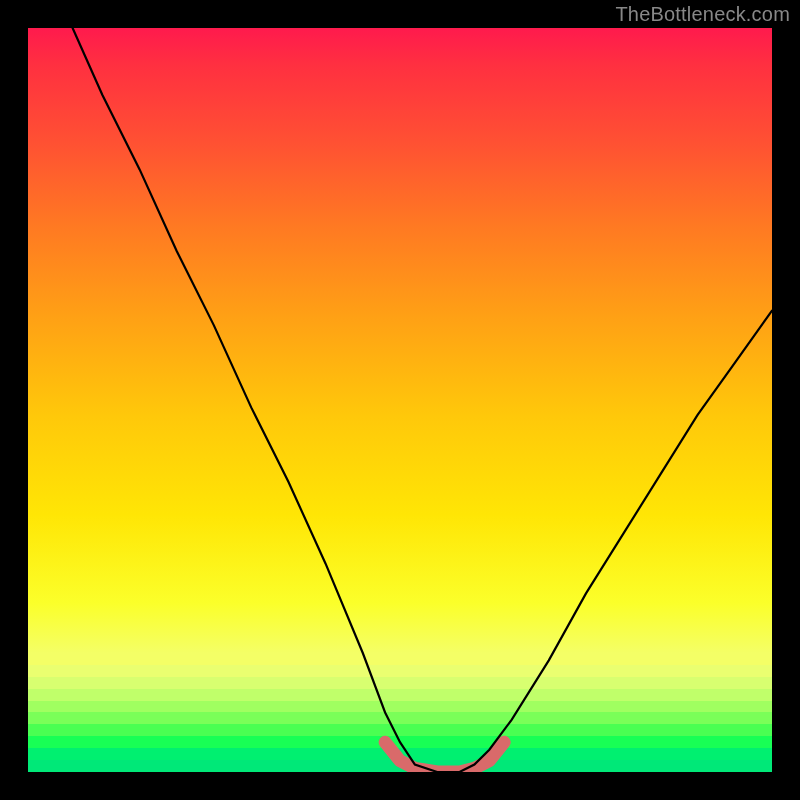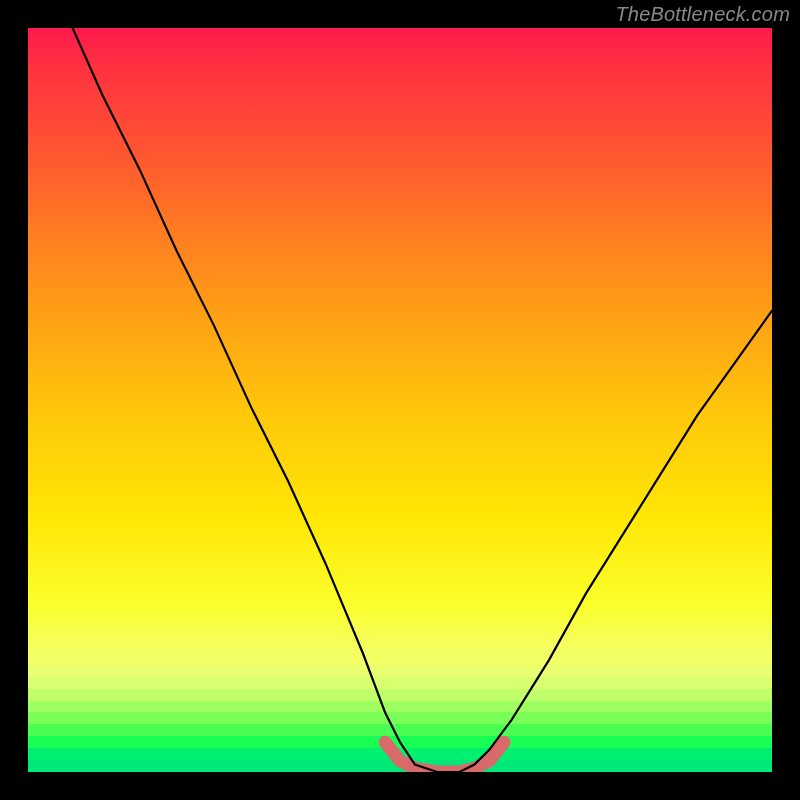--- a/index.html
+++ b/index.html
@@ -63,21 +63,20 @@
   .watermark {
     position: absolute;
     top: 3px;
     right: 10px;
     color: #888;
     font-size: 20px;
     font-weight: 500;
     letter-spacing: 0.2px;
     pointer-events: none;
     user-select: none;
-    font-style: italic;
   }
   svg.curve {
     position: absolute;
     left: 0; top: 0;
     width: 100%;
     height: 100%;
   }
 </style>
 </head>
 <body>

